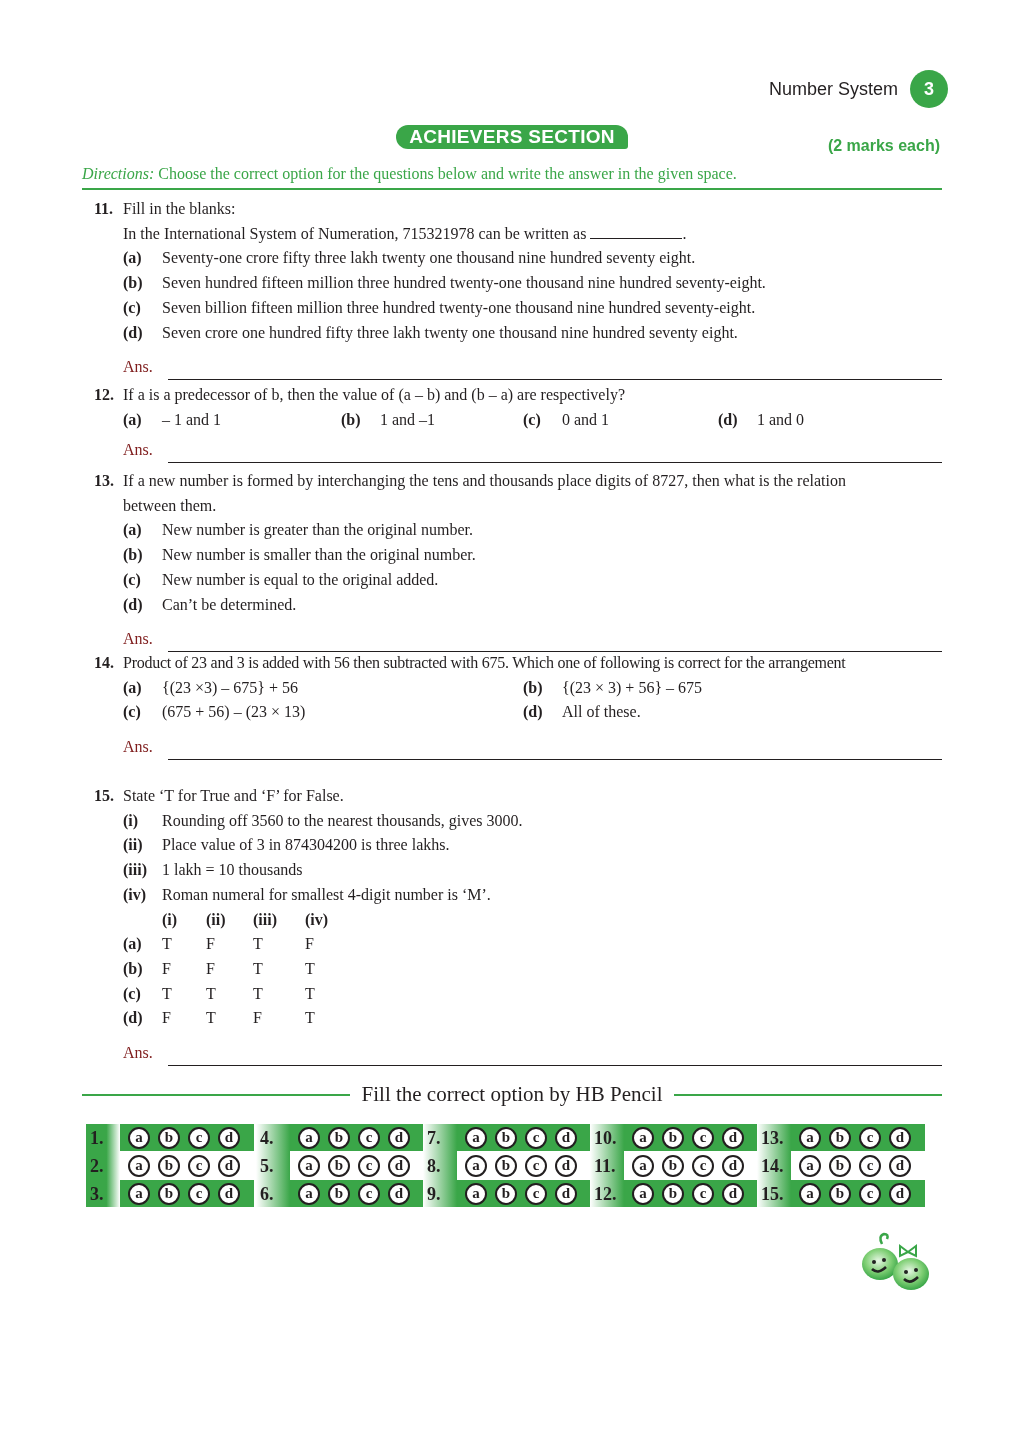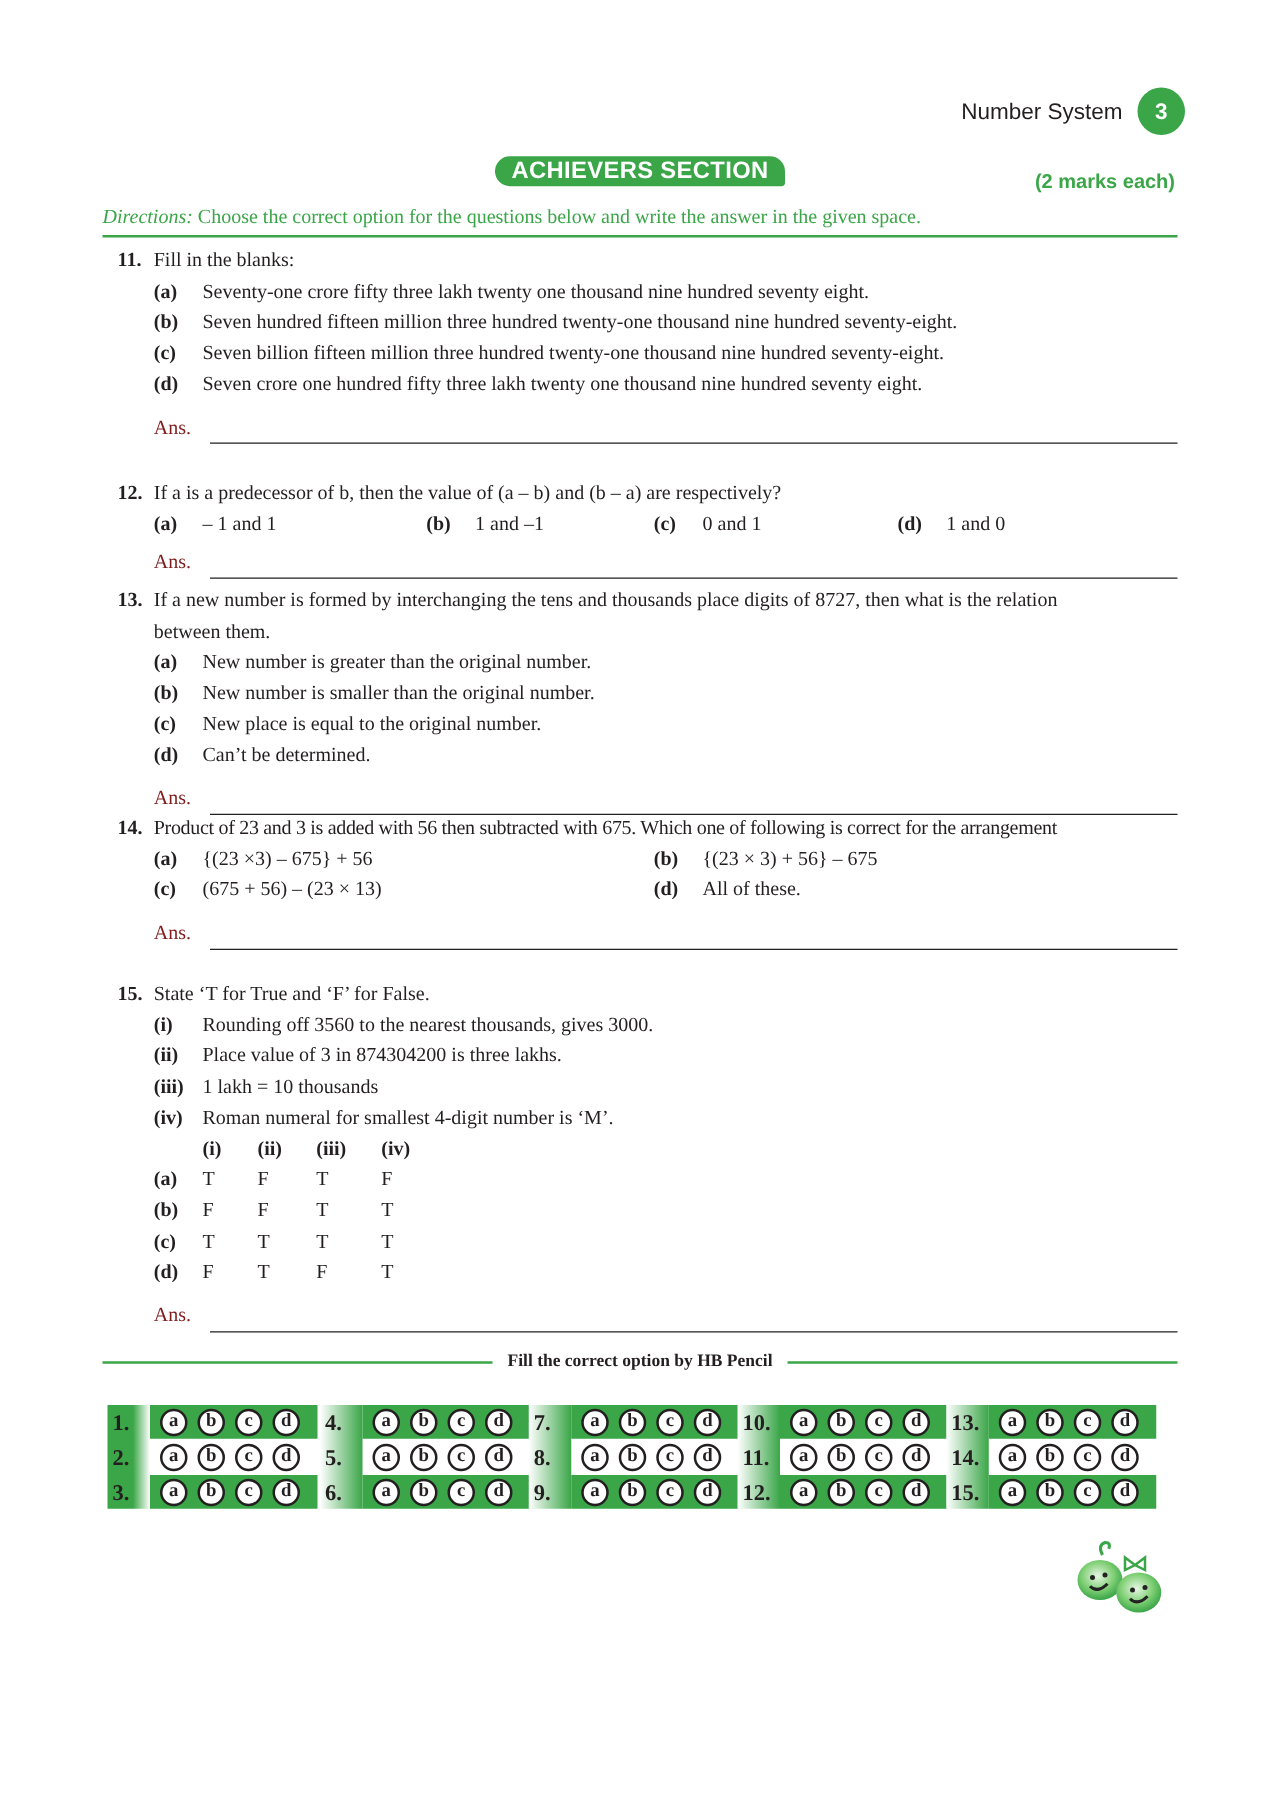--- a/index.html
+++ b/index.html
@@ -37,21 +37,21 @@
 
   .tf-grid { margin-left: 68px; }
   .tf-head, .tf-row { display: flex; }
   .tf-row { margin-left: -39px; }
   .tf-row .lbl { font-weight: bold; width: 39px; }
   .tf-head span { font-weight: bold; }
   .tf-c1 { width: 44px; } .tf-c2 { width: 47px; } .tf-c3 { width: 52px; } .tf-c4 { width: 40px; }
 
   .omr-title-wrap { position: absolute; top: 1082px; left: 82px; width: 860px; display: flex; align-items: center; }
   .omr-title-wrap .gline { flex: 1; height: 2px; background: #3aa648; }
-  .omr-title { font-size: 14px; font-weight: bold; padding: 0 12px; }
+  .omr-title { font-size: 21px; font-weight: normal; padding: 0 12px; }
 
   .omr { position: absolute; top: 1123px; left: 86px; width: 854px; height: 86px; }
   .omr-row { position: absolute; left: 0; height: 28px; display: flex; align-items: center; }
   .omr-row .n { font-size: 18px; font-weight: bold; color: #231f20; width: 34px; text-align: left; }
   .bubbles { display: flex; gap: 8px; height: 26px; align-items: center; padding: 0 4px; }
   .bubble { width: 22px; height: 22px; border-radius: 50%; background: #fff; border: 2px solid #231f20;
         box-sizing: border-box; display: flex; align-items: center; justify-content: center;
         font-size: 15px; font-weight: bold; line-height: 1; padding-bottom: 2px; }
   .omr-bg { position: absolute; background: #3aa648; }
   .omr-fade { position: absolute; background: linear-gradient(to right, #ffffff, #3aa648); }
@@ -69,20 +69,21 @@
 <div class="section-pill sans">ACHIEVERS SECTION</div>
 <div class="marks sans">(2 marks each)</div>
 <div class="directions"><i>Directions:</i><span> Choose the correct option for the questions below and write the answer in the given space.</span></div>
 <div class="dir-rule"></div>
 
 <div class="q" style="top:197px">
   <div class="first">
       <span class="qnum">11.</span>
       <span>Fill in the blanks:</span>
     </div>
+  <div class="line"><span>In the International System of Numeration,  715321978 can be written as</span> <span class="blank"></span>.</div>
   <div class="opt">
       <span class="lbl">(a)</span>
       <span>Seventy-one crore fifty three lakh twenty one thousand nine hundred seventy eight.</span>
     </div>
   <div class="opt">
       <span class="lbl">(b)</span>
       <span>Seven hundred fifteen million three hundred twenty-one thousand nine hundred seventy-eight.</span>
     </div>
   <div class="opt">
       <span class="lbl">(c)</span>
@@ -136,21 +137,21 @@
   <div class="opt">
       <span class="lbl">(a)</span>
       <span>New number is greater than the original number.</span>
     </div>
   <div class="opt">
       <span class="lbl">(b)</span>
       <span>New number is smaller than the original number.</span>
     </div>
   <div class="opt">
       <span class="lbl">(c)</span>
-      <span>New place is equal to the original number.</span>
+      <span>New number is equal to the original added.</span>
     </div>
   <div class="opt">
       <span class="lbl">(d)</span>
       <span>Can’t be determined.</span>
     </div>
   <div class="ans" style="margin-top:10px">
       <span class="lbl">Ans.</span>
       <span class="rule"></span>
     </div>
 </div>

